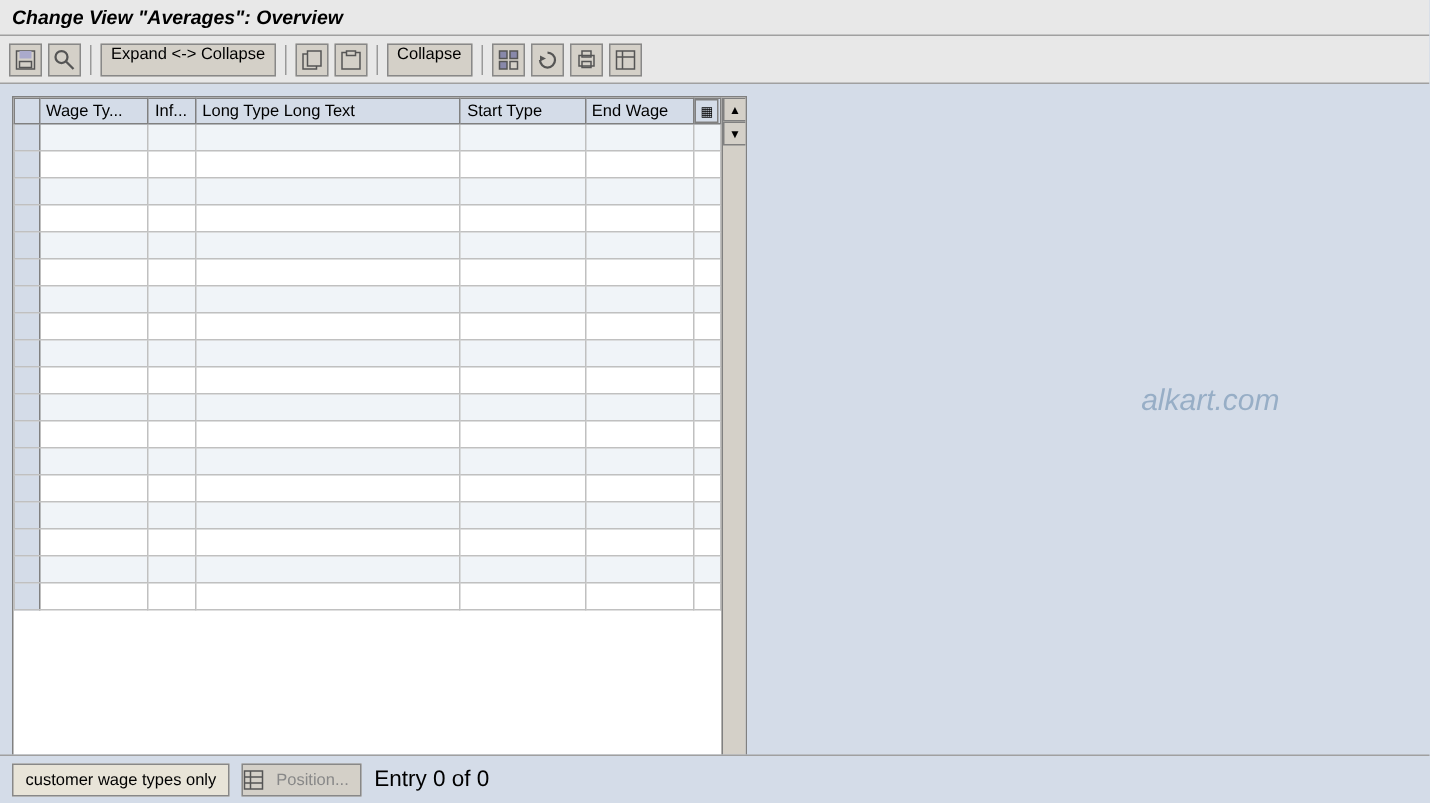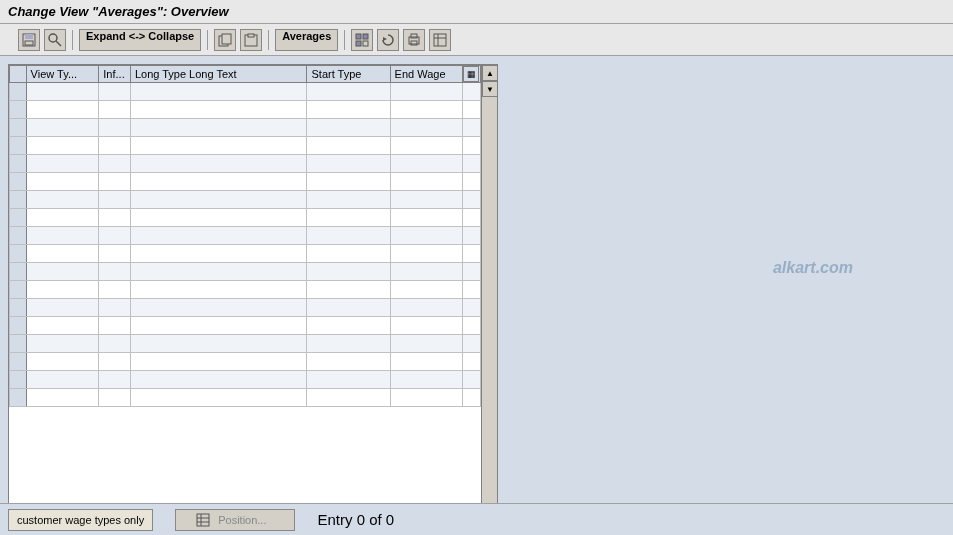--- a/index.html
+++ b/index.html
@@ -20,26 +20,25 @@
       font-weight: bold;
       font-style: italic;
       font-size: 13px;
       color: #000;
     }
 
     
     #toolbar {
       background: #e8e8e8;
       border-bottom: 1px solid #a0a0a0;
-      padding: 3px 18px;
+      padding: 3px 6px;
       display: flex;
       align-items: center;
       gap: 4px;
       height: 32px;
-      font-weight: bold;
     }
 
     .toolbar-btn {
       width: 22px;
       height: 22px;
       border: 1px solid #888;
       background: #d4d0c8;
       cursor: pointer;
       display: flex;
       align-items: center;
@@ -175,21 +174,21 @@
       height: 12px;
       background: #b0b0b0;
       border: 1px solid #808080;
       margin: 0 2px;
     }
 
     
     #bottom-bar {
       display: flex;
       align-items: center;
-      gap: 22px;
+      gap: 8px;
       padding: 4px 8px;
       background: #d4dce8;
       border-top: 1px solid #a0a0a0;
       height: 32px;
       position: absolute;
       bottom: 0;
       left: 0;
       right: 0;
     }
 
@@ -207,21 +206,21 @@
       font-size: 15px;
       color: #000;
     }
 
     .watermark {
       position: absolute;
       top: 50%;
       right: 100px;
       transform: translateY(-50%);
       color: #7090b0;
-      font-size: 16px;
+      font-size: 20px;
       font-style: italic;
       opacity: 0.6;
       pointer-events: none;
     }
   </style>
 </head>
 <body>
 
 <div id="title-bar">Change View "Averages": Overview</div>
 
@@ -256,21 +255,21 @@
 
   <div class="toolbar-btn" title="Paste">
     <svg width="14" height="14" viewBox="0 0 14 14">
       <rect x="1" y="2" width="12" height="11" fill="none" stroke="#555" stroke-width="1"></rect>
       <rect x="4" y="1" width="6" height="3" fill="#d4d0c8" stroke="#555" stroke-width="1"></rect>
     </svg>
   </div>
 
   <div class="toolbar-separator"></div>
 
-  <span class="toolbar-text-btn">Averages</span>
+  <span class="toolbar-text-btn">Collapse</span>
 
   <div class="toolbar-separator"></div>
 
   <div class="toolbar-btn" title="Choose">
     <svg width="14" height="14" viewBox="0 0 14 14">
       <rect x="1" y="1" width="5" height="5" fill="#88a" stroke="#555" stroke-width="1"></rect>
       <rect x="8" y="1" width="5" height="5" fill="#88a" stroke="#555" stroke-width="1"></rect>
       <rect x="1" y="8" width="5" height="5" fill="#88a" stroke="#555" stroke-width="1"></rect>
       <rect x="8" y="8" width="5" height="5" fill="none" stroke="#555" stroke-width="1"></rect>
     </svg>
@@ -307,21 +306,21 @@
       <div class="scroll-up-btn">▲</div>
       <div style="flex:1; background:#d4d0c8;"></div>
       <div class="scroll-down-btn">▼</div>
     </div>
 
     <div style="overflow:hidden; height: calc(100% - 16px); margin-right: 16px;">
       <table id="data-table">
         <thead>
           <tr>
             <th style="width:16px; background:#d4dce8; border-right:1px solid #808080;"></th>
-            <th style="width:70px;">View Ty...</th>
+            <th style="width:70px;">Wage Ty...</th>
             <th style="width:30px;">Inf...</th>
             <th style="width:170px;">Long Type Long Text</th>
             <th style="width:80px;">Start Type</th>
             <th style="width:70px;">End Wage</th>
             <th style="width:16px; padding:0;">
               <div style="width:16px;height:16px;background:#d4dce8;border:1px solid #808080;display:flex;align-items:center;justify-content:center;font-size:9px;">▦</div>
             </th>
           </tr>
         </thead>
         <tbody>
@@ -499,21 +498,21 @@
       <div class="h-scroll-left">◀</div>
       <div class="h-scroll-right">▶</div>
     </div>
   </div>
 
 </div>
 
 <div id="bottom-bar">
   <button class="bottom-btn">customer wage types only</button>
 
-  <div style="display:flex; align-items:center; border:1px solid #888; background:#d4d0c8; height:22px; padding:0 20px; cursor:pointer;justify-content:center;">
+  <div style="display:flex; align-items:center; border:1px solid #888; background:#d4d0c8; height:22px; padding:0 0; cursor:pointer;justify-content:center;">
     <svg width="14" height="14" viewBox="0 0 14 14">
       <rect x="1" y="1" width="12" height="12" fill="none" stroke="#555" stroke-width="1"></rect>
       <line x1="1" y1="5" x2="13" y2="5" stroke="#555" stroke-width="1"></line>
       <line x1="1" y1="9" x2="13" y2="9" stroke="#555" stroke-width="1"></line>
       <line x1="5" y1="1" x2="5" y2="13" stroke="#555" stroke-width="1"></line>
     </svg>
     <span style="padding:0 8px; color:#888; font-size:11px;">Position...</span>
   </div>
 
   <span class="entry-info">Entry 0 of 0</span>

